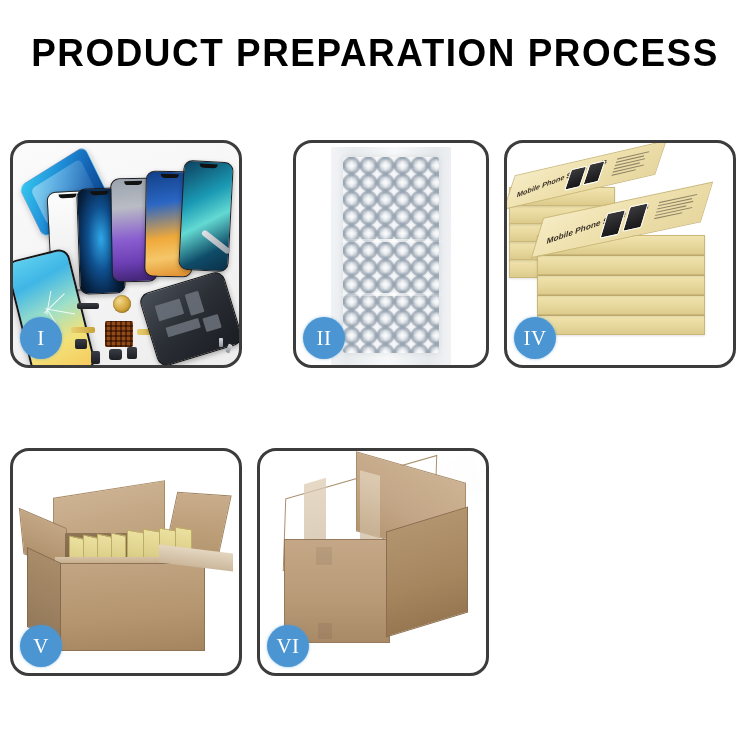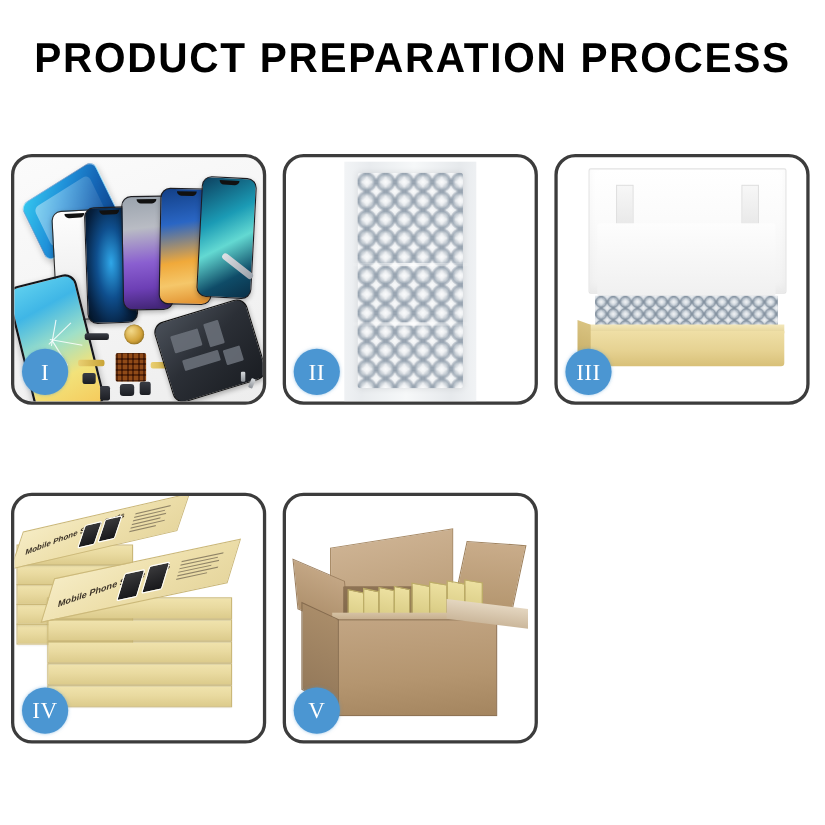--- a/index.html
+++ b/index.html
@@ -171,21 +171,21 @@
   .tool {
     position:absolute; right:6px; top:96px;
     width:34px;height:6px;border-radius:3px;
     background: linear-gradient(90deg,#dfe2e6,#9aa0a8);
     transform: rotate(38deg);
   }
   .screw { position:absolute; width:4px;height:9px;border-radius:1px;
     background: linear-gradient(180deg,#d7dadd,#8d9298); }
 
   
-  .p2 { background:#ffffff; }
+  .p2 { background:#ffffff;margin-left:36px; }
   .wrap-sheet {
     position:absolute; left:50%; top:4px; transform:translateX(-50%);
     width:120px; height:218px;
     background: linear-gradient(92deg, #f2f4f6 0%, #e8ebee 18%, #f6f8f9 50%, #e6e9ec 82%, #f1f3f5 100%);
   }
   .bubbles {
     position:absolute; left:50%; top:14px; transform:translateX(-50%);
     width:96px; height:196px;
     background-color:#cdd4db;
     background-image:
@@ -437,34 +437,20 @@
   <div class="panel p2">
     <div class="panel-stage">
       <div class="wrap-sheet"></div>
       <div class="bubbles"></div>
       <div class="bub-seam" style="top:96px;"></div>
       <div class="bub-seam" style="top:150px;"></div>
     </div>
     <div class="badge">II</div>
   </div>
 
-  <div class="panel p3">
-    <div class="panel-stage">
-      <div class="box3-lid">
-        <i class="box3-lid-tab-l"></i>
-        <i class="box3-lid-tab-r"></i>
-      </div>
-      <div class="box3-foam"></div>
-      <div class="box3-bubbles"></div>
-      <div class="box3-rim"></div>
-      <div class="box3-front"></div>
-      <div class="box3-side"></div>
-    </div>
-    <div class="badge">III</div>
-  </div>
 
   <div class="panel p4">
     <div class="panel-stage">
 
       <div class="kbox" style="left:2px;top:116px;width:104px;height:17px;"></div>
       <div class="kbox" style="left:2px;top:98px;width:104px;height:17px;"></div>
       <div class="kbox" style="left:2px;top:80px;width:104px;height:17px;"></div>
       <div class="kbox" style="left:2px;top:62px;width:104px;height:17px;"></div>
       <div class="kbox" style="left:2px;top:44px;width:104px;height:17px;"></div>
       <div class="kbox-top" style="left:2px;top:16px;width:150px;height:30px;transform:skewY(-13deg) skewX(-20deg);">
@@ -521,14 +507,28 @@
       <div class="c5-ybox" style="left:162px;top:77px;width:15px;height:40px;transform:skewY(10deg);"></div>
 
       <div class="c5-toprim"></div>
       <div class="c5-body"></div>
       <div class="c5-left"></div>
       <div class="c5-flap-frontfold"></div>
     </div>
     <div class="badge">V</div>
   </div>
 
+  <div class="panel p6">
+    <div class="panel-stage">
+      <div class="c6-glow"></div>
+      <div class="c6-top"></div>
+      <div class="c6-top2"></div>
+      <div class="c6-tape"></div>
+      <div class="c6-tape2"></div>
+      <div class="c6-front"></div>
+      <div class="c6-side"></div>
+      <i class="c6-tab" style="left:56px;top:96px;width:16px;height:18px;"></i>
+      <i class="c6-tab" style="left:58px;top:172px;width:14px;height:16px;"></i>
+    </div>
+    <div class="badge">VI</div>
+  </div>
 
 </div>
 
 </body></html>

